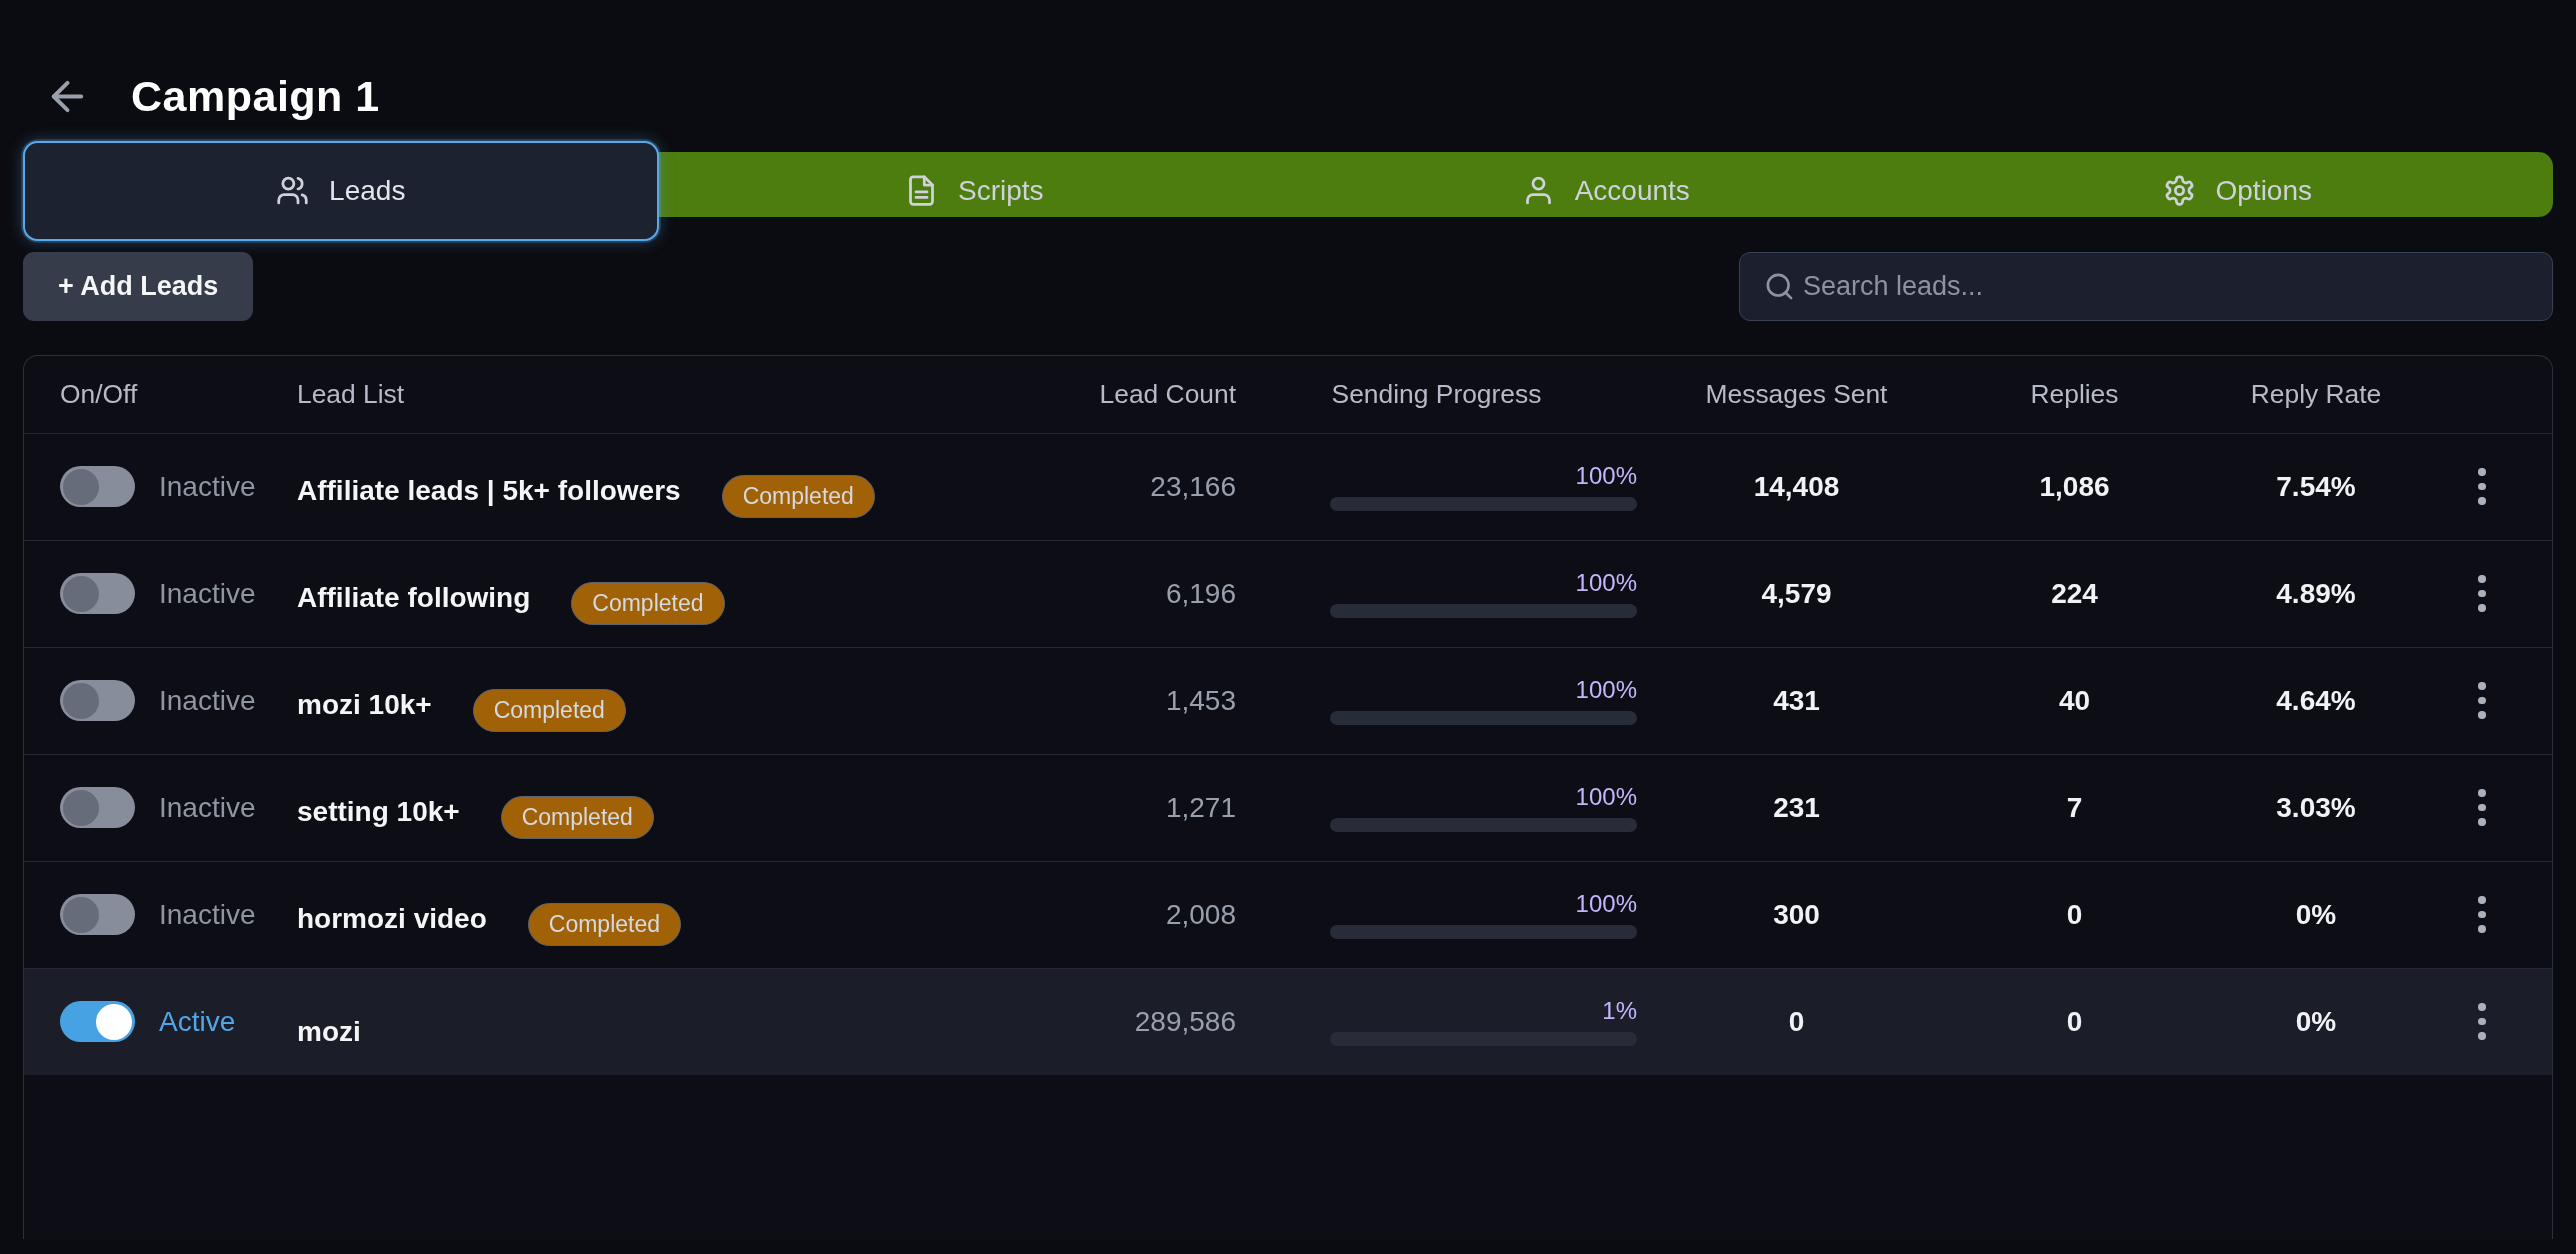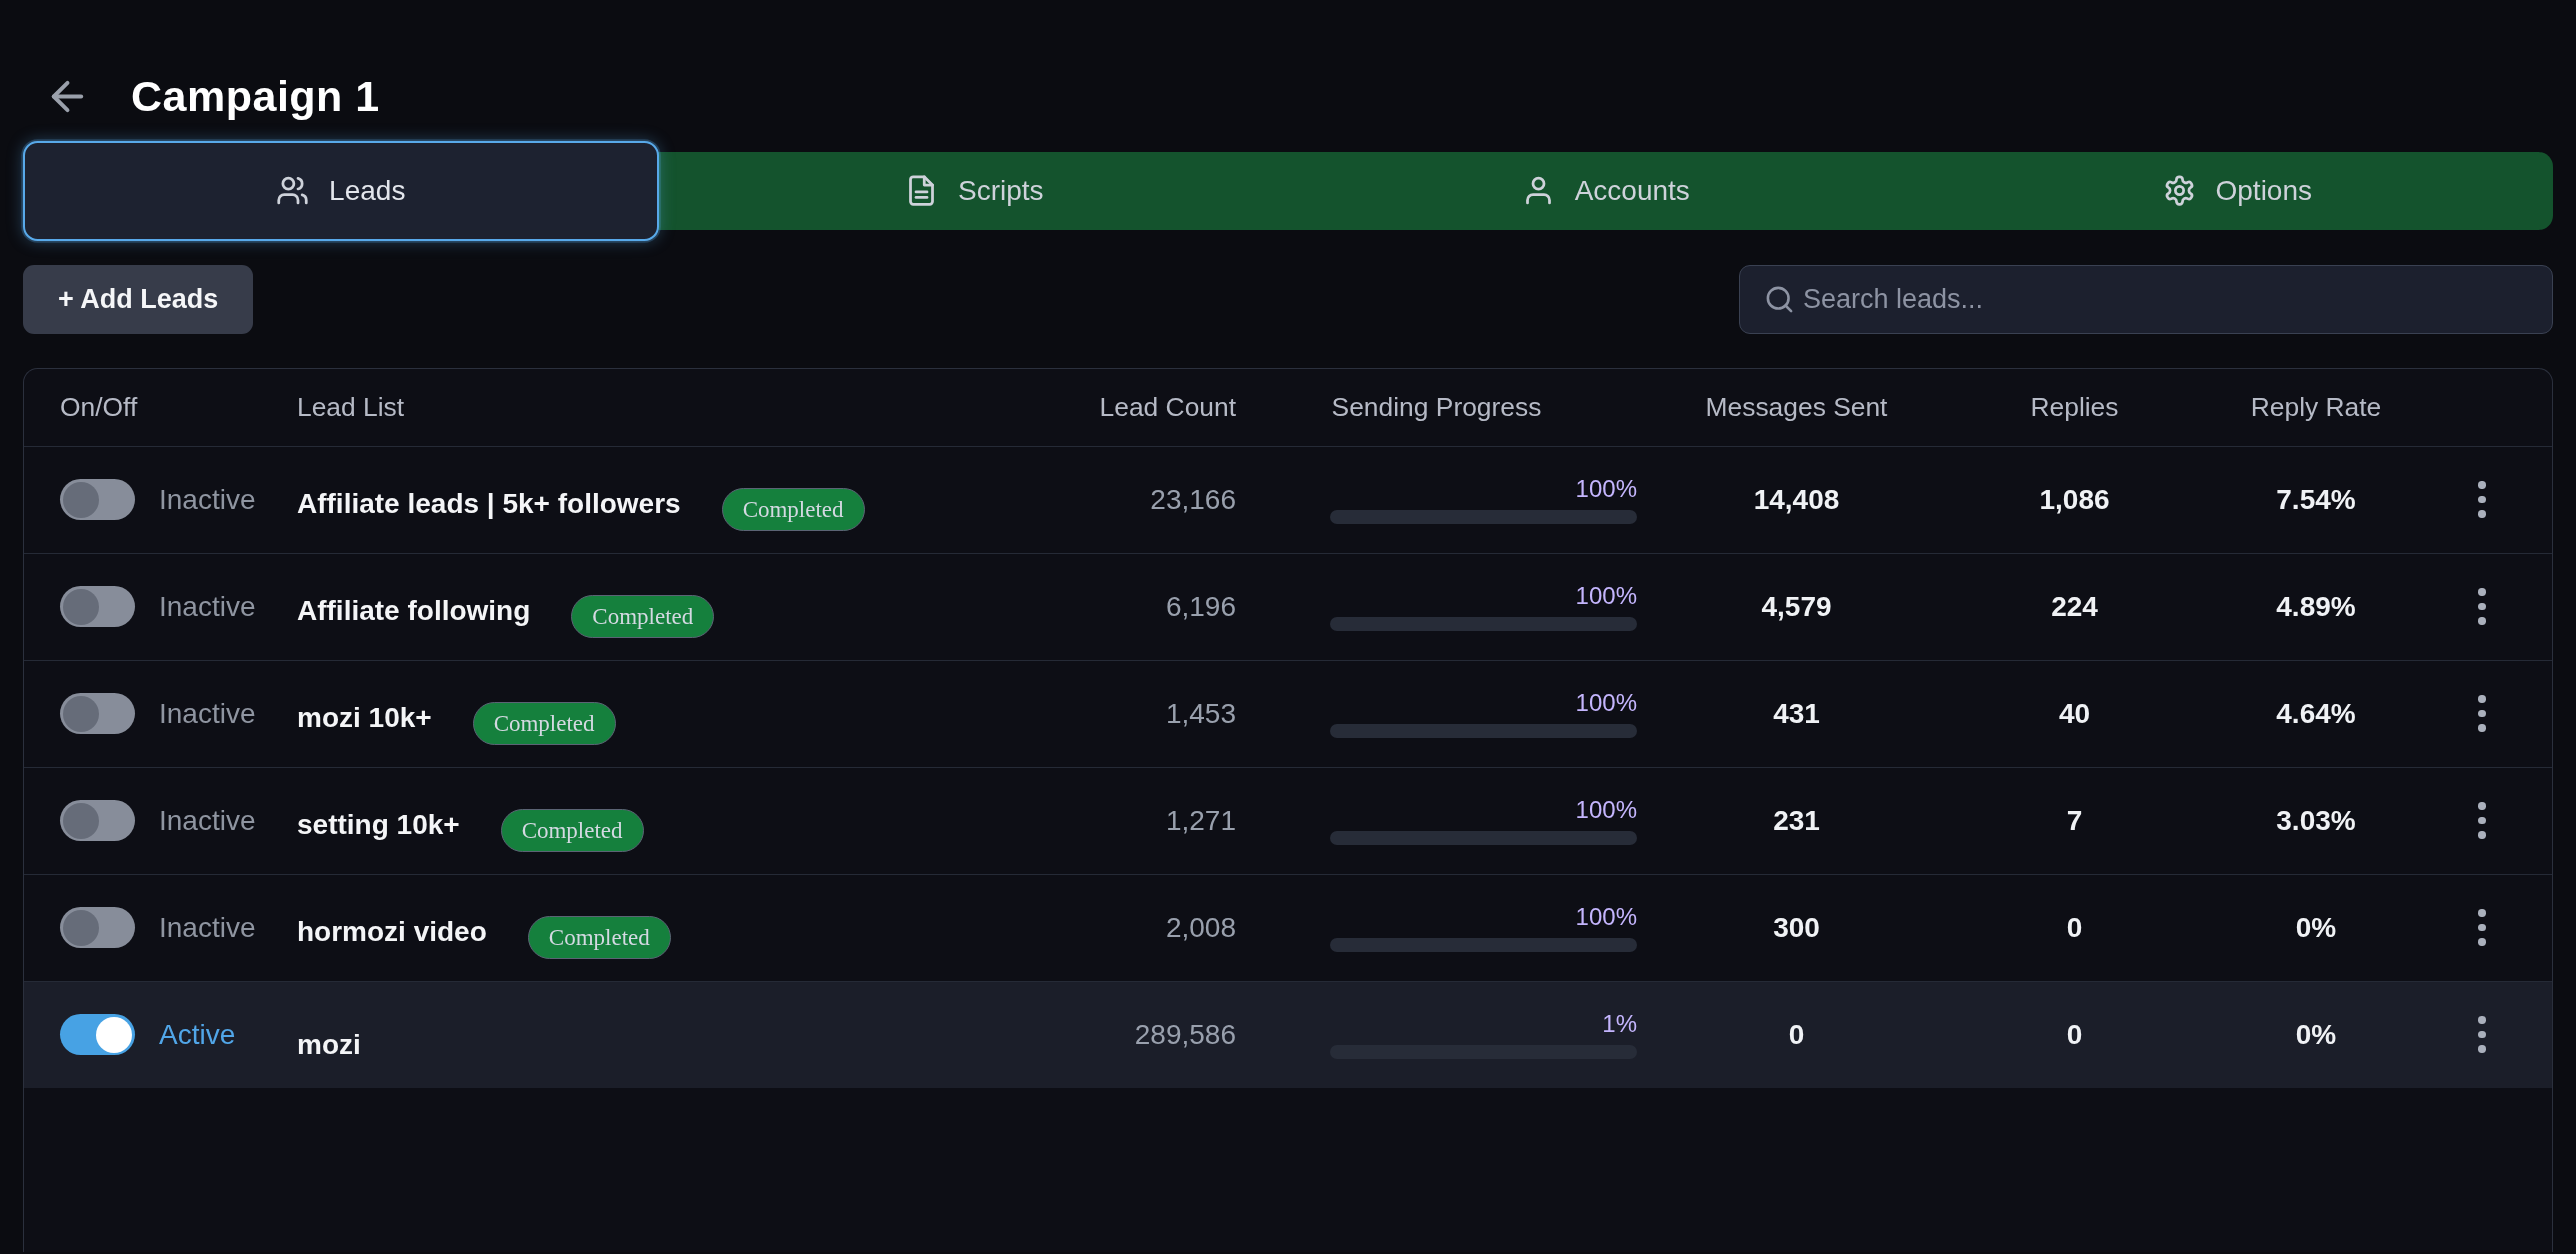--- a/index.html
+++ b/index.html
@@ -11,21 +11,21 @@
   }
 
   
   .page-header { display:flex; align-items:center; gap:40px; padding:47px 0 0 44px; height:146px; }
   .back-btn { background:none; border:none; cursor:pointer; display:flex; align-items:center; }
   .back-btn svg { width:47px; height:47px; stroke:#9aa0ab; }
   .page-title { font-size:43px; font-weight:700; color:#ffffff; letter-spacing:0.5px; }
 
   
   .tab-strip {
-    margin:5.5px 23px 0 23px; height:78px; background:#14532d; border-radius:14.6px;
+    margin:5.5px 23px 0 23px; height:65px; background:#4d7c0f; border-radius:14.6px;
     display:flex; 
   }
   .tab {
     flex:1; height:78px; display:flex; align-items:center; justify-content:center; gap:20px;
     background:transparent; border:none; cursor:pointer; border-radius:14.6px;
     color:#ced2da; font-size:28px; font-weight:500; font-family:inherit;
   }
   .tab svg { width:33px; height:33px; stroke:#ced2da; fill:none; stroke-width:2; stroke-linecap:round; stroke-linejoin:round; }
   .tab.active {
     height:100px; margin:-11px 0; background:#1d2230;
@@ -77,22 +77,22 @@
   .toggle.on { background:#47a2e4; }
   .toggle.on .knob { left:36px; background:#ffffff; }
   .knob { position:absolute; top:2.7px; width:36px; height:36px; border-radius:50%; transition:none; }
   .status-label { font-size:28px; color:#8f95a1; }
   .status-label.active { color:#51a6e8; }
 
   
   .cell-leadlist { display:flex; align-items:flex-start; gap:41px; min-width:0;margin-top:20px; }
   .lead-name { font-size:28px; font-weight:700; color:#f4f5f7; white-space:nowrap; }
   .badge {
-    font-size:23px; color:#d4d9e2; background:#15803d; border:1.8px solid #5b6374;
-    border-radius:911px; padding:7.3px 20px; white-space:nowrap;font-family:Liberation Serif, serif;
+    font-size:23px; color:#d4d9e2; background:#a16207; border:1.8px solid #5b6374;
+    border-radius:911px; padding:7.3px 20px; white-space:nowrap;
   }
 
   .lead-count { font-size:28px; color:#99a0ad; }
 
   
   .cell-progress { display:flex; flex-direction:column; align-items:flex-end; justify-content:center; }
   .progress-label { font-size:24px; color:#c4b5fd; margin-bottom:7.3px; }
   .progress-track { width:307px; height:13.7px; border-radius:7.3px; background:#272c38; overflow:hidden; }
   .progress-fill { height:100%; border-radius:7.3px; background:#489bd8; }
 

